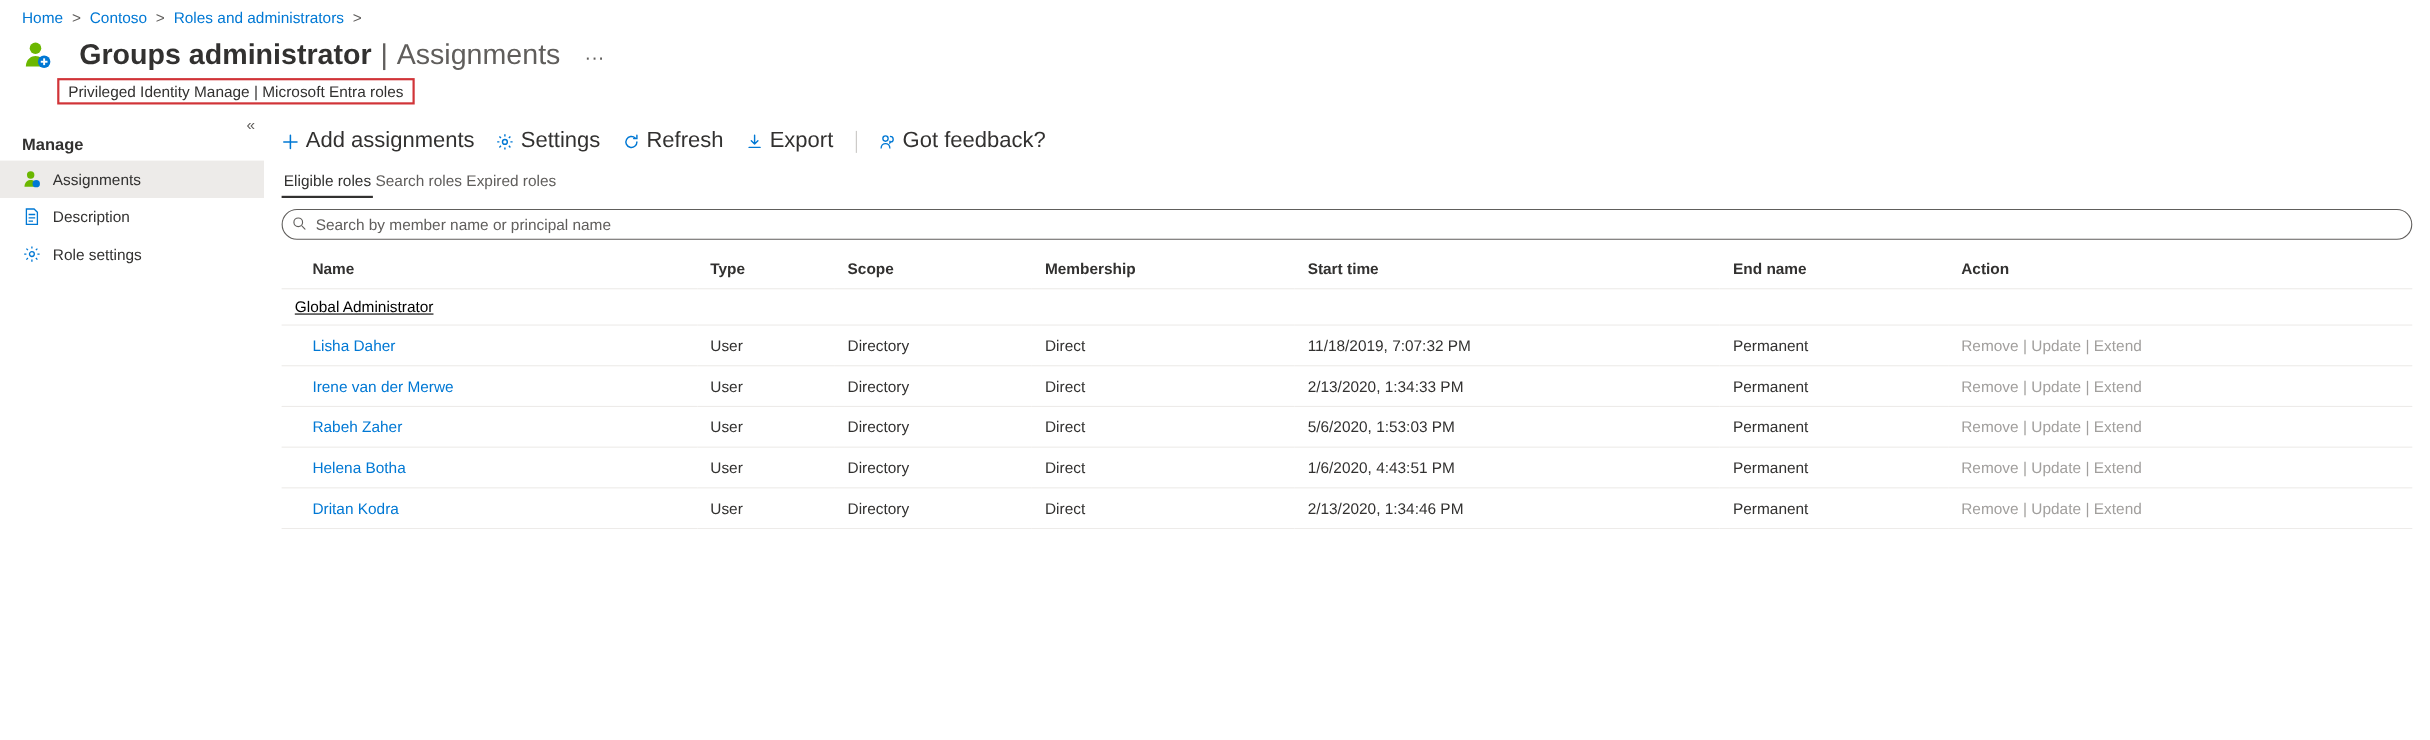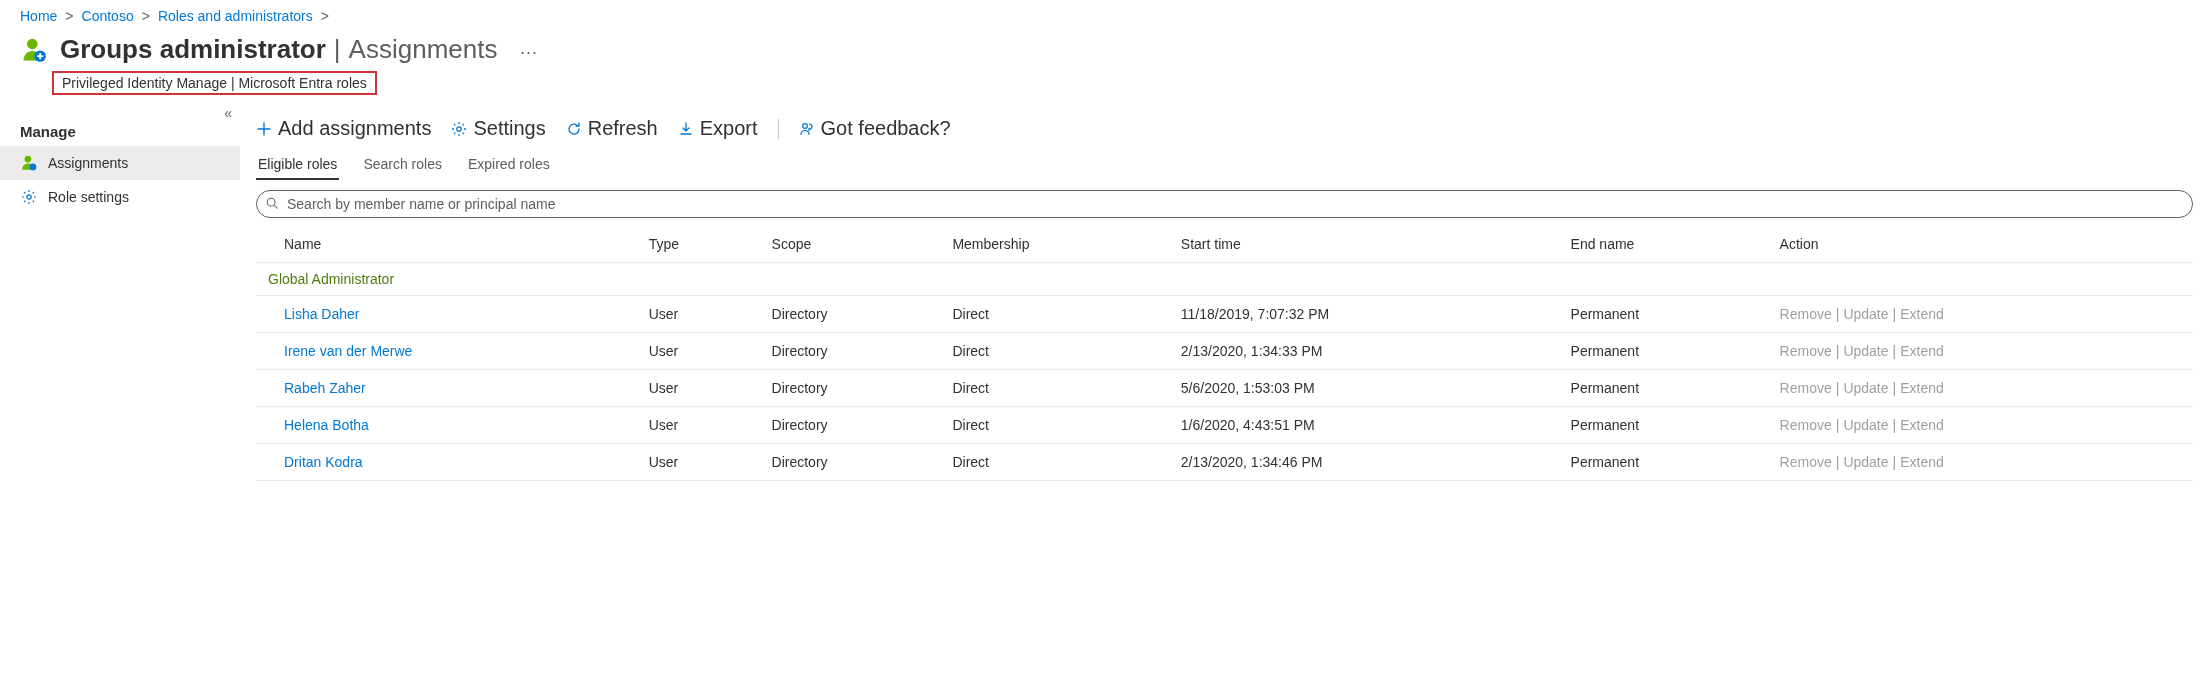--- a/index.html
+++ b/index.html
@@ -16,21 +16,21 @@
     align-items: center;
     gap: 8px;
     font-size: 14px;
   }
   .breadcrumb a { color: #0078d4; text-decoration: none; cursor: pointer; }
   .breadcrumb .sep { color: #605e5c; }
   .header {
     padding: 6px 20px 4px 20px;
     display: flex;
     align-items: center;
-    gap: 12px;
+    gap: 24px;
   }
   .role-icon-lg {
     width: 28px; height: 28px;
     position: relative;
   }
   .role-icon-lg svg { width: 28px; height: 28px; }
   .title-row {
     display: flex; align-items: baseline; gap: 8px;
   }
   .title-strong { font-size: 26px; font-weight: 600; color: #323130; }
@@ -85,21 +85,20 @@
     align-items: center;
     gap: 20px;
     padding: 6px 4px 10px 4px;
     font-size: 20px;
   }
   .tbtn { display: inline-flex; align-items: center; gap: 6px; cursor: pointer; color: #323130; }
   .tbtn .ic { color: #0078d4; width: 16px; height: 16px; display: inline-flex; align-items: center; justify-content: center; }
   .tbar-sep { width: 1px; height: 20px; background: #c8c6c4; }
   .tabs {
     display: flex;
-    gap: 22px;
     padding: 0 4px 0 4px;
     border-bottom: 0;
   }
   .tab { padding: 6px 2px; cursor: pointer; color: #605e5c; font-size: 14px; }
   .tab.active { color: #323130; border-bottom: 2px solid #323130; font-weight: 400; }
   .search-wrap {
     margin: 10px 4px 0 4px;
     border: 1px solid #605e5c;
     border-radius: 14px;
     display: flex;
@@ -111,31 +110,32 @@
     border: none; outline: none; flex: 1; font-size: 14px; color: #323130;
   }
   .search-wrap input::placeholder { color: #605e5c; }
   .table {
     margin: 8px 4px 0 4px;
     width: calc(100% - 8px);
     border-collapse: collapse;
   }
   .table th {
     text-align: left;
-    font-weight: 400;
+    font-weight: 700;
     font-size: 14px;
     padding: 10px 12px;
     border-bottom: 1px solid #edebe9;
     color: #323130;
   }
   .group-row td {
     padding: 8px 12px;
     font-weight: 400;
     border-bottom: 1px solid #edebe9;
-    color: #4d7c0f;
+    color: #000000;
+    text-decoration: underline;
   }
   .data-row td {
     padding: 10px 12px;
     border-bottom: 1px solid #edebe9;
     vertical-align: middle;
   }
   .name-link { color: #0078d4; text-decoration: none; cursor: pointer; }
   .actions { color: #a19f9d; white-space: nowrap; }
   .actions .act { cursor: pointer; }
   .actions .asep { padding: 0 4px; color: #a19f9d; }
@@ -187,20 +187,29 @@
       <span class="ic">
         <svg width="18" height="18" viewBox="0 0 32 32">
             <circle cx="14" cy="9" r="6" fill="#6bb700"></circle>
             <path d="M4 28 C4 20 10 17 14 17 C18 17 24 20 24 28 Z" fill="#6bb700"></path>
             <circle cx="23" cy="23" r="6" fill="#0078d4"></circle>
           </svg>
       </span>
       <span>Assignments</span>
     </div>
 
+    <div class="sidebar-item">
+      <span class="ic">
+        <svg width="16" height="16" viewBox="0 0 16 16">
+            <path d="M3 1 h7 l3 3 v11 H3 Z" fill="none" stroke="#0078d4" stroke-width="1.2"></path>
+            <path d="M5 6 h6 M5 9 h6 M5 12 h4" stroke="#0078d4" stroke-width="1.2"></path>
+          </svg>
+      </span>
+      <span>Description</span>
+    </div>
 
     <div class="sidebar-item">
       <span class="ic">
         <svg width="16" height="16" viewBox="0 0 16 16">
             <circle cx="8" cy="8" r="2.2" fill="none" stroke="#0078d4" stroke-width="1.2"></circle>
             <path d="M8 1v2M8 13v2M1 8h2M13 8h2M3 3l1.4 1.4M11.6 11.6 13 13M13 3l-1.4 1.4M4.4 11.6 3 13" stroke="#0078d4" stroke-width="1.2"></path>
           </svg>
       </span>
       <span>Role settings</span>
     </div>

